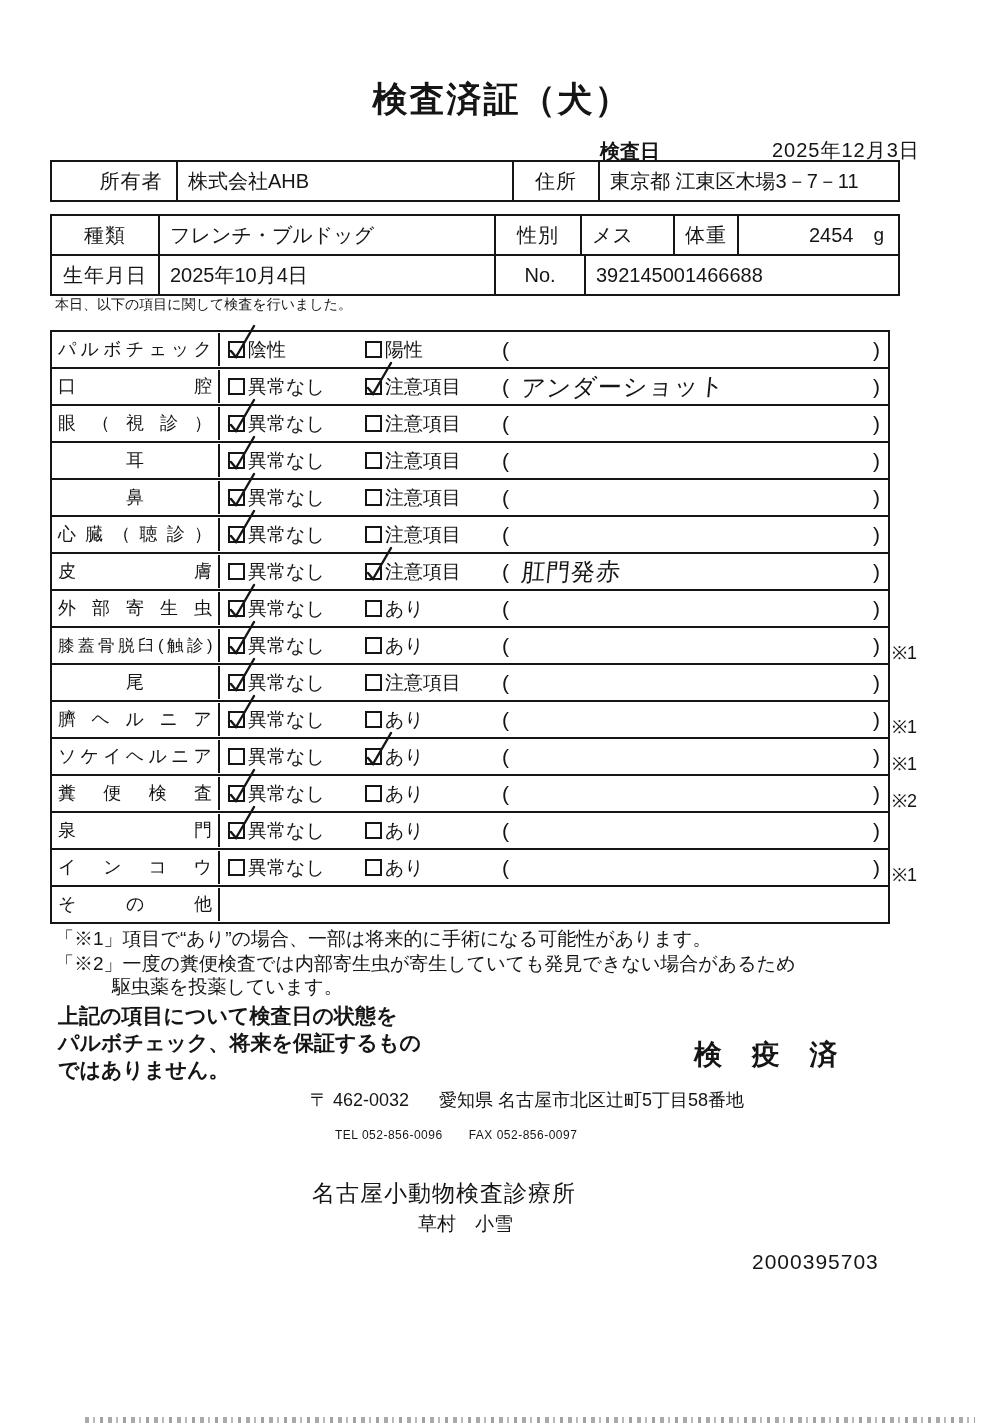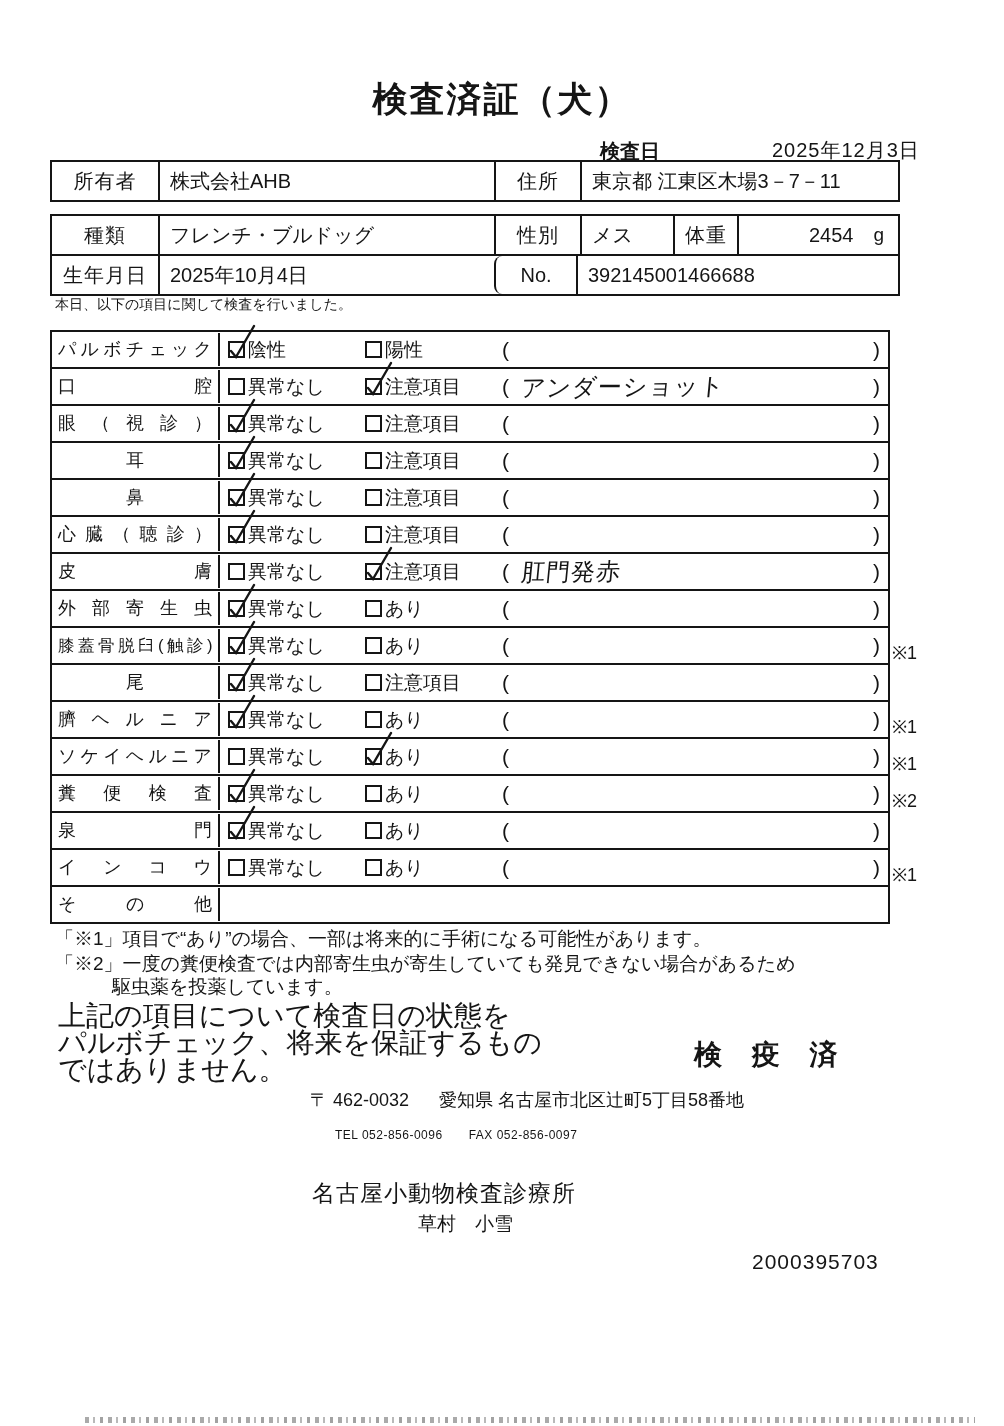--- a/index.html
+++ b/index.html
@@ -15,28 +15,28 @@
   
   .htable{position:absolute;left:50px;width:850px;border:2px solid #151515;box-sizing:border-box;background:#fff;}
   .t1{top:160px;}
   .t2{top:214px;}
   .trow{display:flex;height:38px;}
   .trow + .trow{border-top:2px solid #151515;}
   .hc{display:flex;align-items:center;box-sizing:border-box;font-size:20px;flex:none;}
   .hc + .hc{border-left:2px solid #151515;}
   .hc.lab{justify-content:center;letter-spacing:1px;}
   .hc.val{padding-left:10px;}
-  .w-owner-label{width:106px;} .w-owner{width:336px;}
+  .w-owner-label{width:90px;margin-left:34px;} .w-owner{width:336px;}
   .w-addr-label{width:86px;}   .w-addr{flex:1;}
   .w-breed-label{width:106px;} .w-breed{width:336px;}
   .w-sex-label{width:86px;}    .w-sex{width:93px;}
   .w-weight-label{width:64px;}
   .w-weight{flex:1;justify-content:flex-end;padding-right:14px;}
   .weight-unit{margin-left:20px;font-size:19px;}
-  .w-no-label{width:82px;justify-content:center;border-radius:8px;} .w-no{flex:1;}
+  .w-no-label{width:90px;justify-content:center;} .w-no{flex:1;}
   
   .intro{position:absolute;left:55px;top:296px;font-size:14px;}
   
   .exam{position:absolute;left:50px;top:330px;width:840px;border:2px solid #151515;box-sizing:border-box;background:#fff;}
   .exam-row{position:relative;display:flex;align-items:center;height:35px;}
   .exam-row + .exam-row{border-top:2px solid #151515;}
   .row-label{width:168px;flex:none;border-right:2px solid #151515;box-sizing:border-box;
     padding:0 6px;font-size:18px;line-height:33px;text-align:justify;text-align-last:justify;
     white-space:nowrap;overflow:hidden;}
   .row-label.single{text-align-last:center;}
@@ -50,21 +50,21 @@
   .paren.open{margin-right:12px;}
   .paren.close{margin-left:auto;margin-right:8px;}
   .note-text{font-size:24px;line-height:1;display:inline-block;transform:skewX(-6deg) rotate(-0.5deg);
     letter-spacing:1px;font-weight:500;white-space:nowrap;}
   .marker{position:absolute;right:-46px;top:7px;width:42px;font-size:18px;}
   
   .fn1{position:absolute;left:55px;top:926px;font-size:19px;}
   .fn2{position:absolute;left:55px;top:951px;font-size:19px;}
   .fn2b{position:absolute;left:112px;top:974px;font-size:19px;}
   
-  .disc{position:absolute;left:58px;top:1002px;font-size:28px;font-weight:400;line-height:27px;}
+  .disc{position:absolute;left:58px;top:1002px;font-size:21px;font-weight:700;line-height:27px;}
   .stamp{position:absolute;left:694px;top:1036px;font-size:28px;letter-spacing:11px;font-weight:600;}
   .postal{position:absolute;left:310px;top:1088px;font-size:18px;}
   .postal .addr{margin-left:30px;}
   .telfax{position:absolute;left:335px;top:1128px;font-size:12px;letter-spacing:0.5px;}
   .telfax .fax{margin-left:26px;}
   .clinic-name{position:absolute;left:312px;top:1178px;font-size:23px;letter-spacing:1px;}
   .vet-name{position:absolute;left:418px;top:1211px;font-size:19px;}
   .serial{position:absolute;left:752px;top:1250px;font-size:21px;letter-spacing:1px;}
   
   .artifact{position:absolute;left:85px;top:1417px;width:890px;height:6px;opacity:.45;

